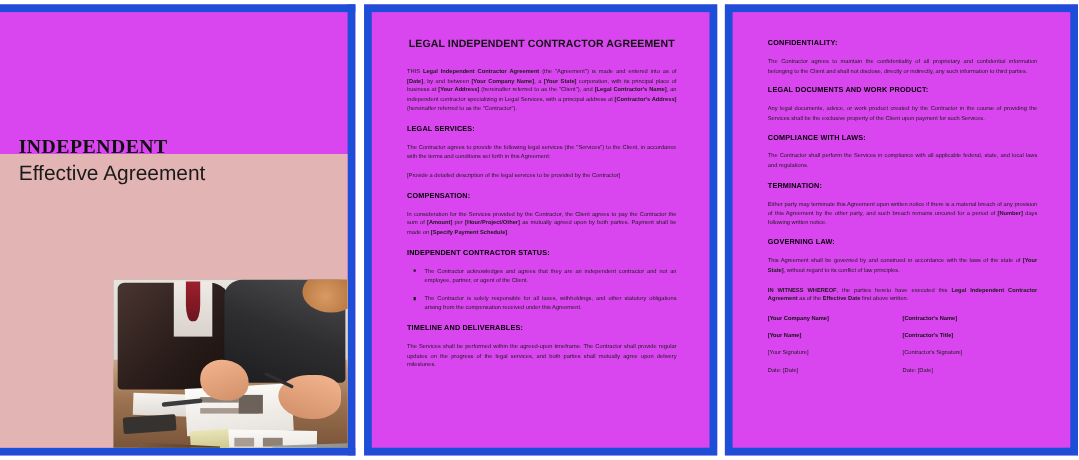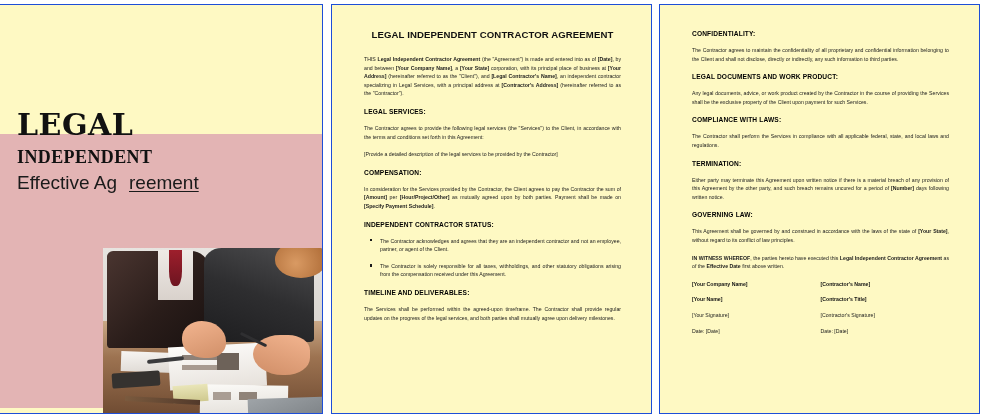--- a/index.html
+++ b/index.html
@@ -13,22 +13,22 @@
     position:relative;
     width:981px;height:418px;
     background:#ffffff;
   }
 
   
   .page{
     position:absolute;
     top:4px;
     height:410px;
-    background:#fef9c3;
-    border:1px solid #1d4ed8;
+    background:#d946ef;
+    border:7px solid #1d4ed8;
     box-sizing:border-box;
     overflow:hidden;
   }
   .page-cover{ left:0px;  width:323px; border-left:none; }
   .page-two  { left:331px; width:321px; }
   .page-three{ left:659px; width:321px; }
 
   
   .cover-band{
     position:absolute;
@@ -63,21 +63,21 @@
   }
   .title-contractor{
     font-family:"Liberation Sans", sans-serif;
     font-weight:400;
     font-size:19px;
     line-height:24px;
     color:#1a1a1a;
     margin:3px 0 0 0;
     white-space:nowrap;
   }
-  .title-contractor .ul{ text-decoration:underline; text-underline-offset:2px;padding-left:12px; }
+  .title-contractor .ul{ text-underline-offset:2px; }
 
   
   .cover-photo{
     position:absolute;
     left:103px; top:243px;
     width:220px; height:167px;
     overflow:hidden;
     background:#b9a394;
   }
   .ph-wallbg{position:absolute;left:0;top:0;width:100%;height:48%;background:linear-gradient(180deg,#e7e4e0 0%,#d8d4cf 100%);}
@@ -196,21 +196,20 @@
 </style>
 </head>
 <body>
 
 <div class="workspace">
 
   <div class="page page-cover">
     <div class="cover-band"></div>
 
     <div class="cover-title-wrap">
-      <div class="title-legal">LEGAL</div>
       <div class="title-independent">INDEPENDENT</div>
       <div class="title-contractor"><span>Effective Ag</span><span class="ul">reement</span></div>
     </div>
 
     <div class="cover-photo">
       <div class="ph-wallbg"></div>
       <div class="ph-deskbg"></div>
       <div class="ph-suit-l"></div>
       <div class="ph-shirt"></div>
       <div class="ph-tie"></div>

